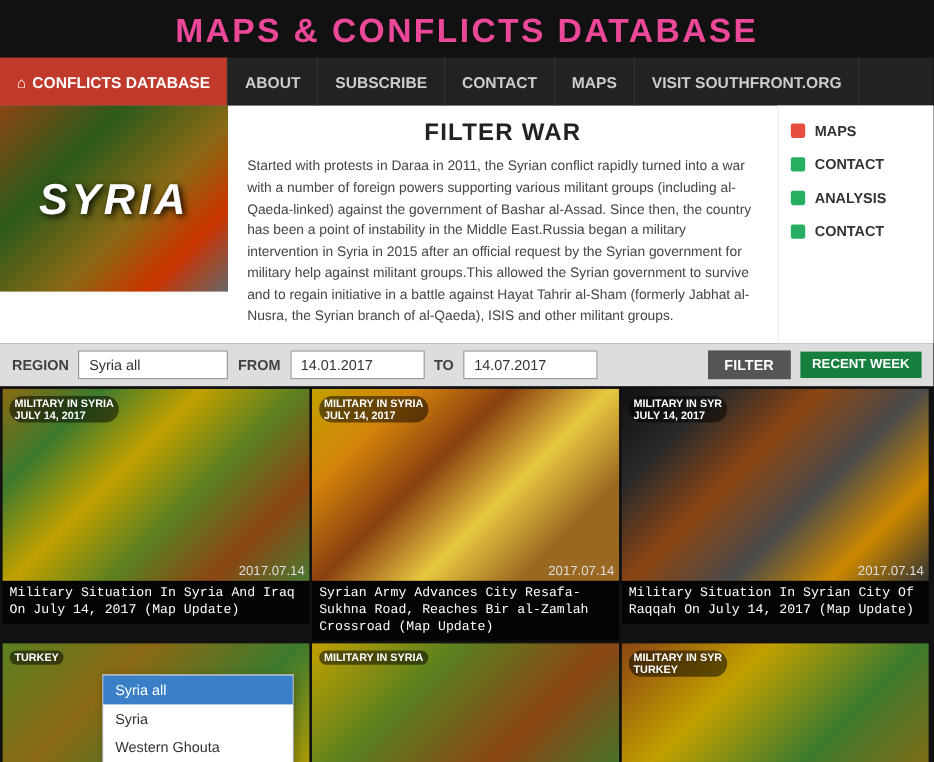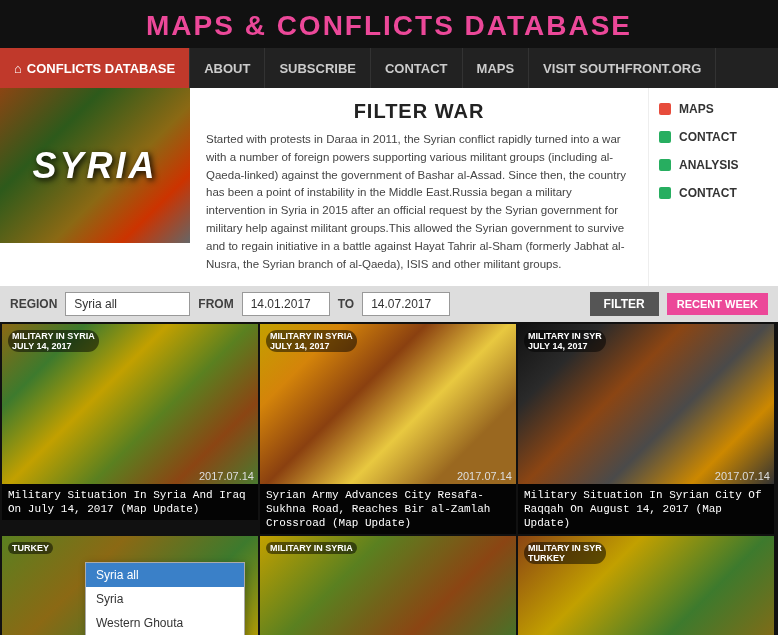--- a/index.html
+++ b/index.html
@@ -140,35 +140,35 @@
       appearance: none;
       cursor: pointer;
       min-width: 110px;
     }
     .date-input {
       background: #fff;
       border: 1px solid #999;
       padding: 4px 8px;
       font-size: 12px;
       color: #333;
-      width: 88px;
+      width: 112px;
     }
     .filter-btn {
       background: #555;
       color: #fff;
       border: none;
       padding: 5px 14px;
       font-size: 12px;
       font-weight: bold;
       cursor: pointer;
       text-transform: uppercase;
       margin-left: auto;
     }
     .recent-btn {
-      background: #ec4899;
+      background: #15803d;
       color: #fff;
       border: none;
       padding: 5px 10px;
       font-size: 11px;
       font-weight: bold;
       cursor: pointer;
       text-transform: uppercase;
     }
 
     
@@ -377,21 +377,21 @@
         <div class="map-date">2017.07.14</div>
       </div>
       <div class="map-caption">Syrian Army Advances City Resafa-Sukhna Road, Reaches Bir al-Zamlah Crossroad (Map Update)</div>
     </div>
 
     <div class="map-item">
       <div class="map-thumb map-bg-3">
         <div class="map-overlay">MILITARY IN SYR<br>JULY 14, 2017</div>
         <div class="map-date">2017.07.14</div>
       </div>
-      <div class="map-caption">Military Situation In Syrian City Of Raqqah On August 14, 2017 (Map Update)</div>
+      <div class="map-caption">Military Situation In Syrian City Of Raqqah On July 14, 2017 (Map Update)</div>
     </div>
 
     <div class="map-item">
       <div class="map-thumb map-bg-4">
         <div class="map-overlay">TURKEY</div>
 
       </div>
 
     </div>
 

